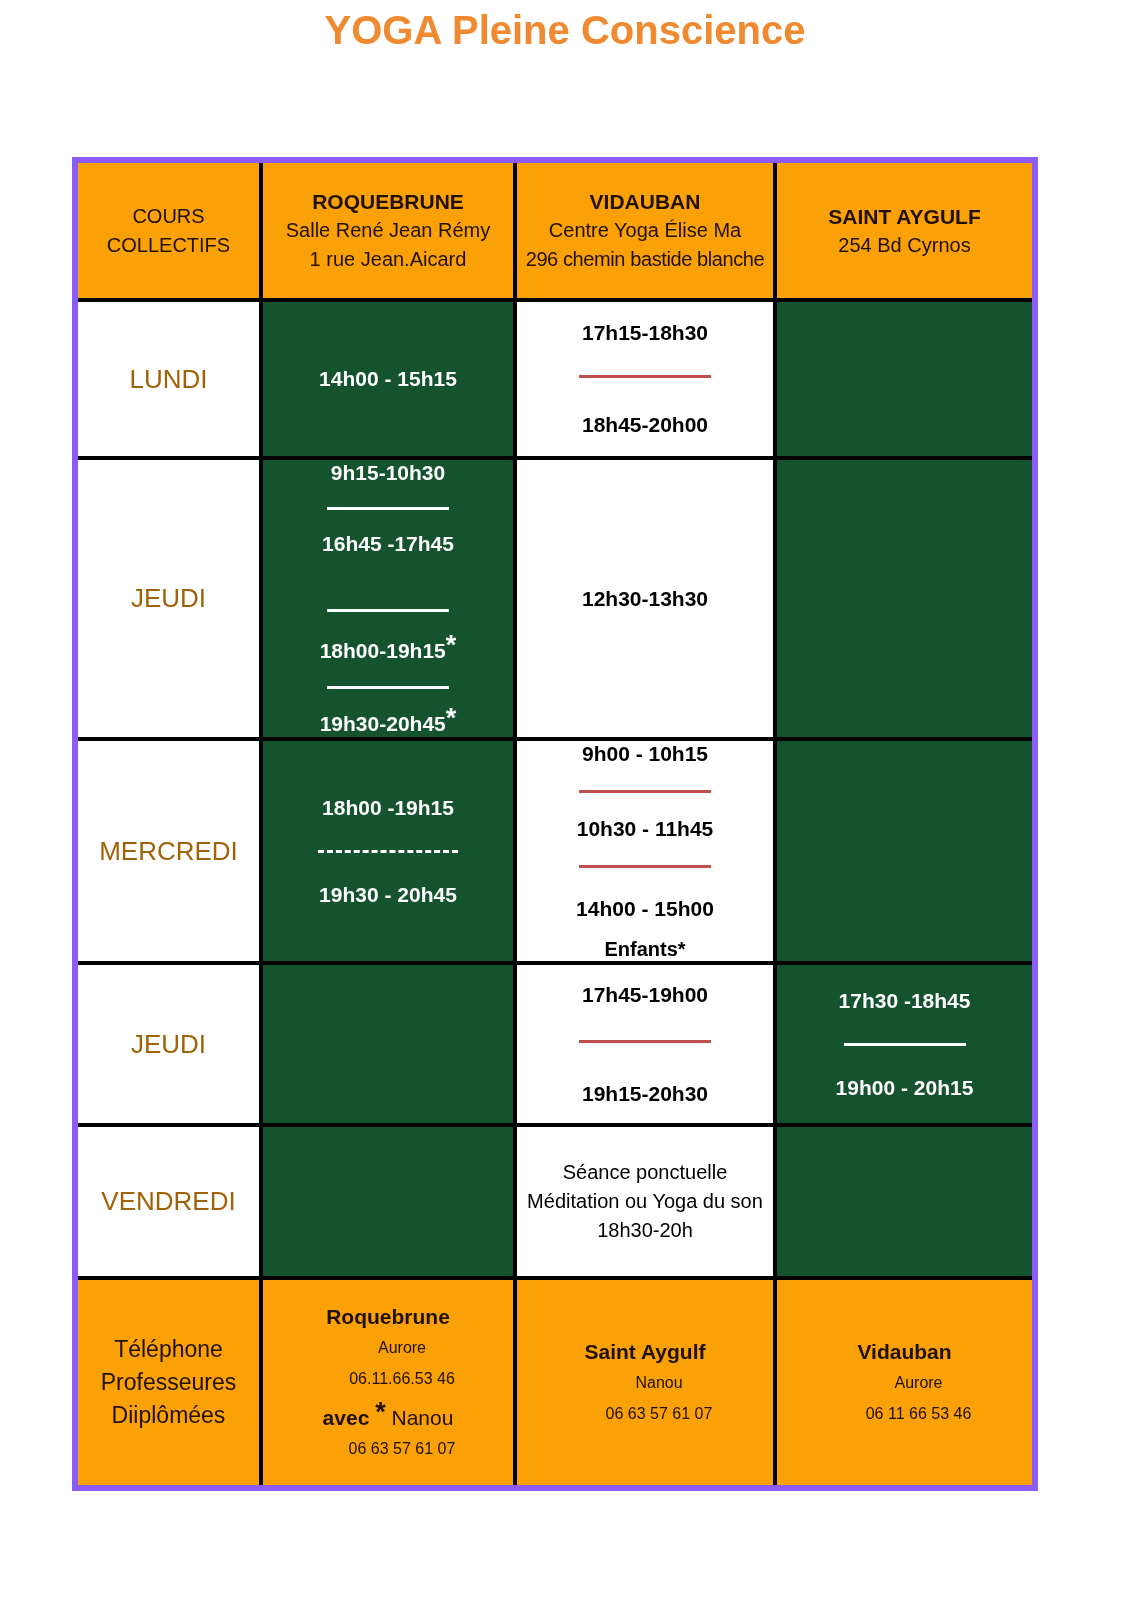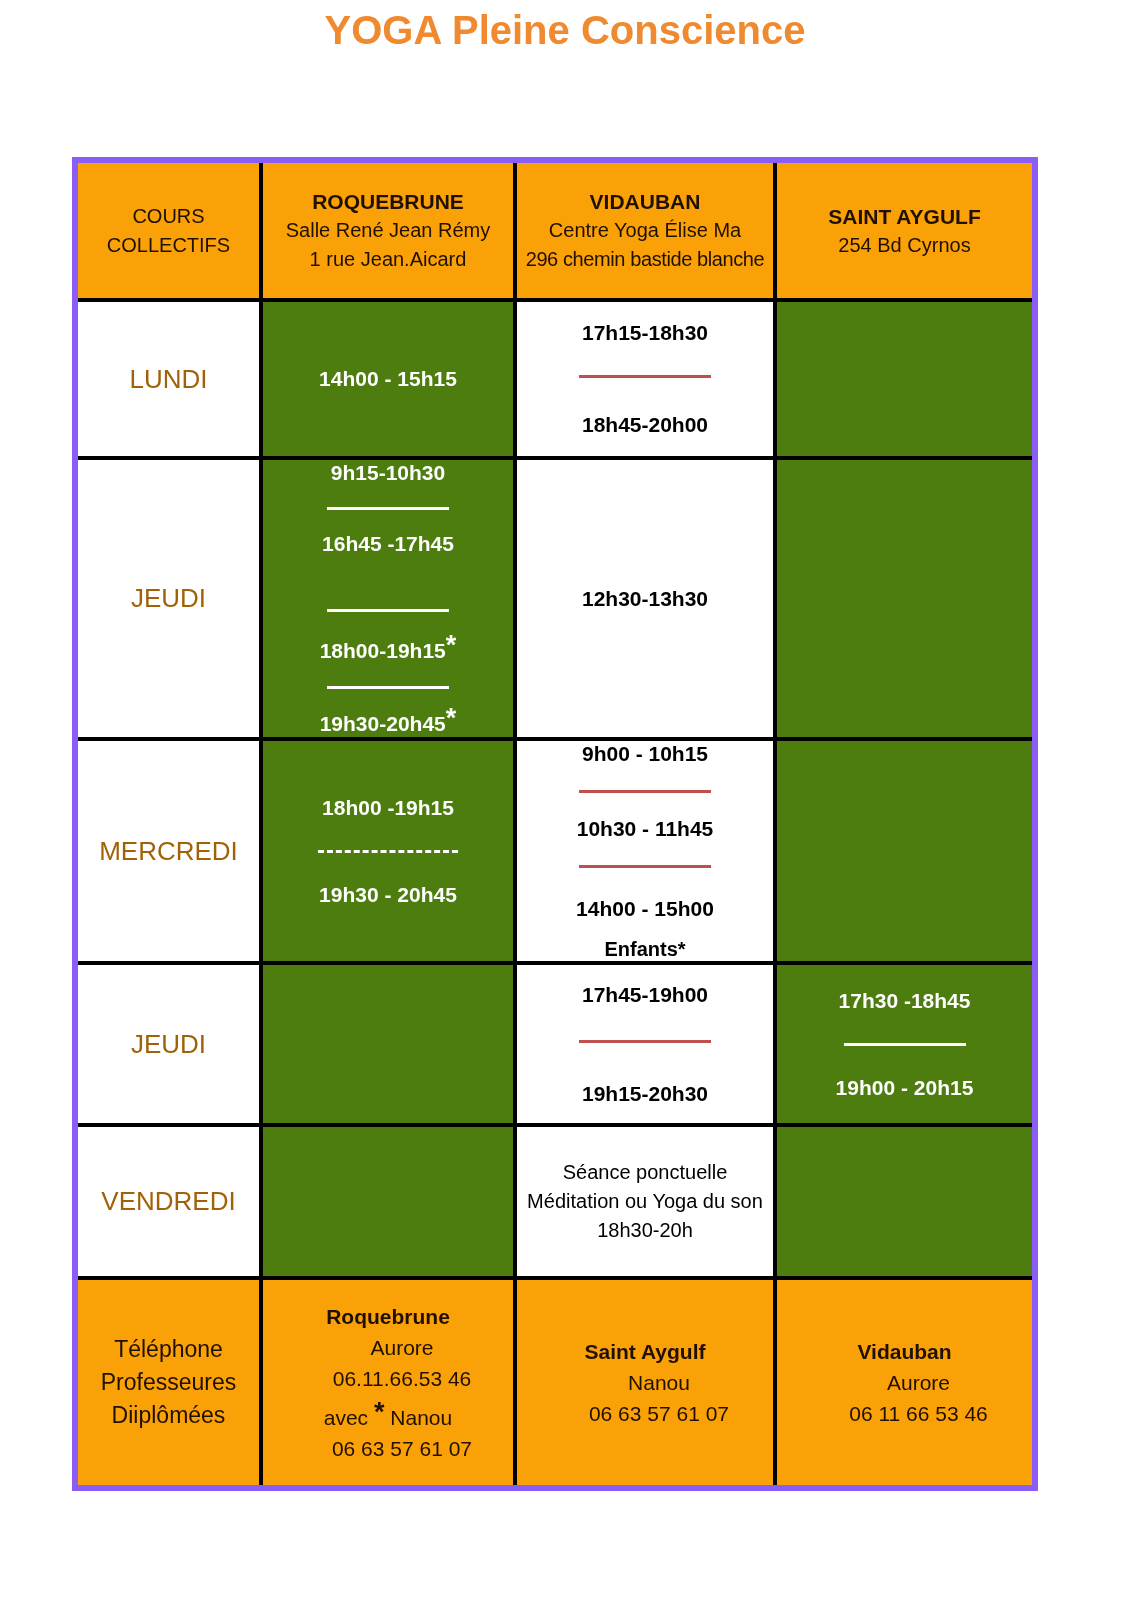--- a/index.html
+++ b/index.html
@@ -14,38 +14,38 @@
   table.schedule {
     border-collapse:collapse; table-layout:fixed;
     width:960px; margin:104px 0 0 72px;
     border:6px solid #8b5cf6;
   }
   td {
     border:4px solid #000; padding:0; text-align:center;
     vertical-align:middle; overflow:hidden;
   }
   .orange { background:#FBA108; color:#201000; }
-  .redcell { background:#4d7c0f;text-align:center; }
+  .redcell { background:#14532d;text-align:center; }
   .cellbox { display:flex; flex-direction:column; justify-content:center; align-items:center; height:100%;gap:16px; }
   .day { font-size:26px; font-weight:normal; color:#a16207; }
   .hdr-name { font-size:21px; font-weight:bold; line-height:29px; }
   .hdr-addr { font-size:20px; line-height:29px; }
   .time { font-size:21px; font-weight:bold; color:#000; line-height:26px; }
   .redcell .time { color:#ffffff; }
   .note { font-size:20px; font-weight:bold; }
   .plain { font-size:20px; line-height:29px; }
   .sep-red { width:132px; height:3px; background:#C0504D; }
   .sep-white { width:122px; height:3px; background:#ffffff; }
   .sep-dashed { width:140px; height:0; border-top:3px dashed #ffffff; }
   .star { font-size:27px; font-weight:bold; vertical-align:4px; line-height:0; }
   .ft-label { font-size:23px; line-height:33px; }
   .ft-name { font-size:21px; font-weight:bold; line-height:31px; }
-  .ft-line { font-size:21px; line-height:31px;margin-left:28px; }
+  .ft-line { font-size:16px; line-height:31px;margin-left:28px; }
   .avec-line { font-size:21px; line-height:31px; margin-top:8px; }
-  .avec-line .b { font-weight:normal; }
+  .avec-line .b { font-weight:bold; }
 </style>
 </head>
 <body>
 
 <h1 class="page-title">YOGA Pleine Conscience</h1>
 
 <table class="schedule">
   <colgroup>
     <col style="width:186px">
       <col style="width:254px">

